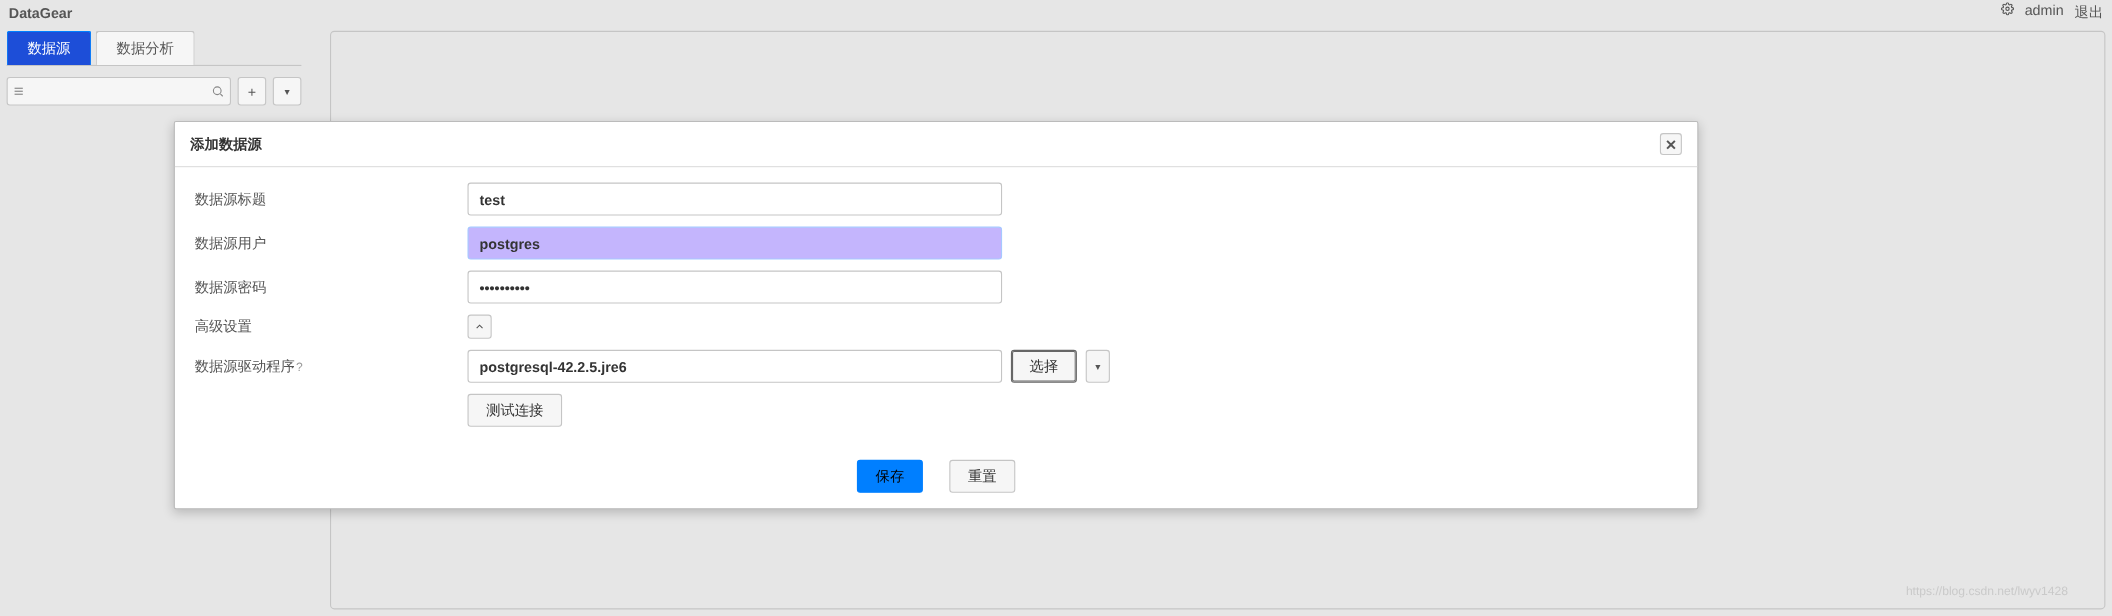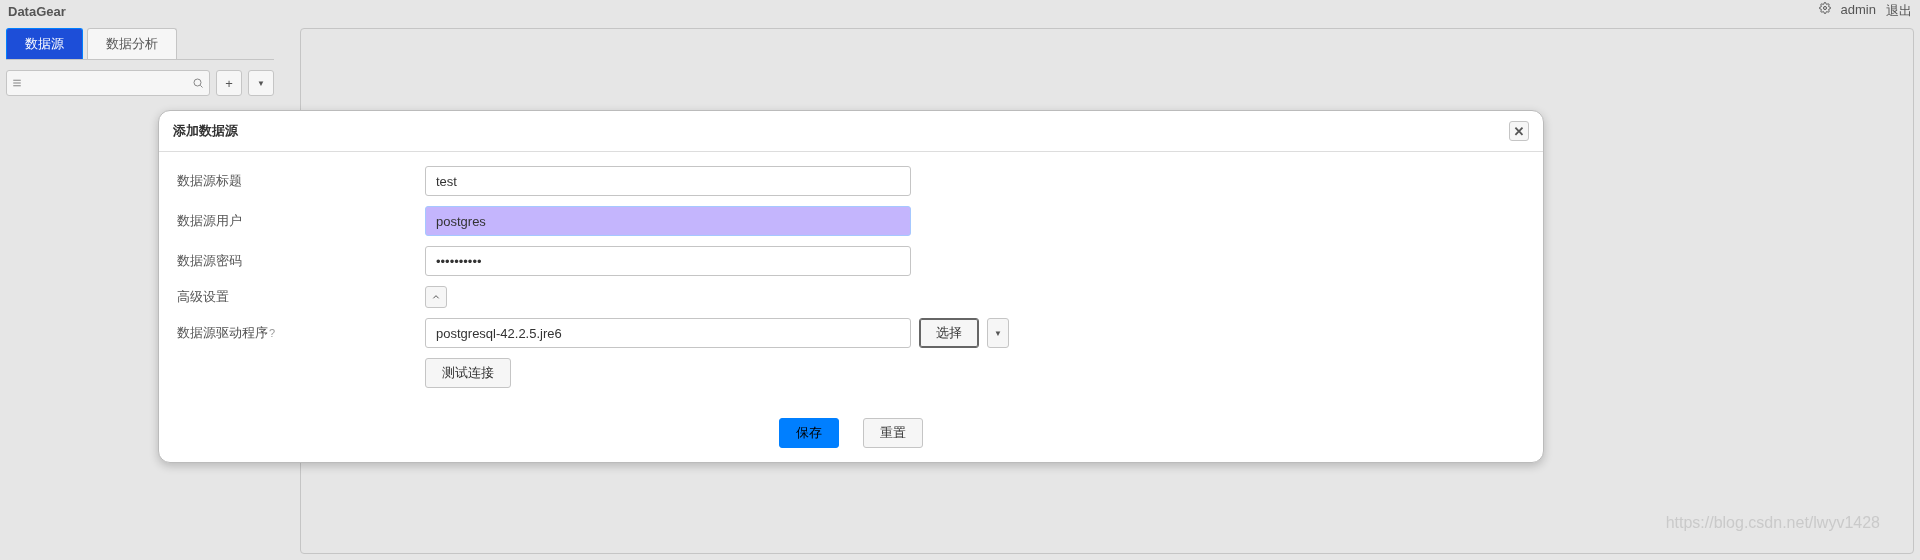--- a/index.html
+++ b/index.html
@@ -157,21 +157,21 @@
     }
 
     
     .dialog {
       position: absolute;
       left: 158px;
       top: 110px;
       width: 1386px;
       background: #fff;
       border: 1px solid #bbb;
-      border-radius: 12px;
+      border-radius: 2px;
       box-shadow: 0 3px 10px rgba(0,0,0,0.2);
     }
 
     .dialog-header {
       padding: 10px 14px;
       font-weight: bold;
       color: #333;
       border-bottom: 1px solid #ddd;
       display: flex;
       align-items: center;
@@ -220,20 +220,21 @@
     }
 
     .text-input {
       height: 30px;
       width: 486px;
       border: 1px solid #c5c5c5;
       border-radius: 3px;
       padding: 0 10px;
       background: #fff;
       color: #333;
+      font-weight: bold;
     }
 
     .text-input.highlight {
       background: #c4b5fd;
       border-color: #a6c8ff;
     }
 
     .help-btn {
       width: 16px;
       height: 16px;
@@ -300,23 +301,23 @@
     .dialog-footer {
       padding: 12px 0 14px;
       display: flex;
       justify-content: center;
       gap: 24px;
     }
 
     .watermark {
       position: absolute;
       right: 40px;
-      bottom: 28px;
+      bottom: 16px;
       color: rgba(150,150,150,0.35);
-      font-size: 16px;
+      font-size: 11px;
       pointer-events: none;
     }
   </style>
 </head>
 <body>
 
 <div class="header">
   <span class="header-app">DataGear</span>
   <span class="header-spacer"></span>
   <div class="header-right">

